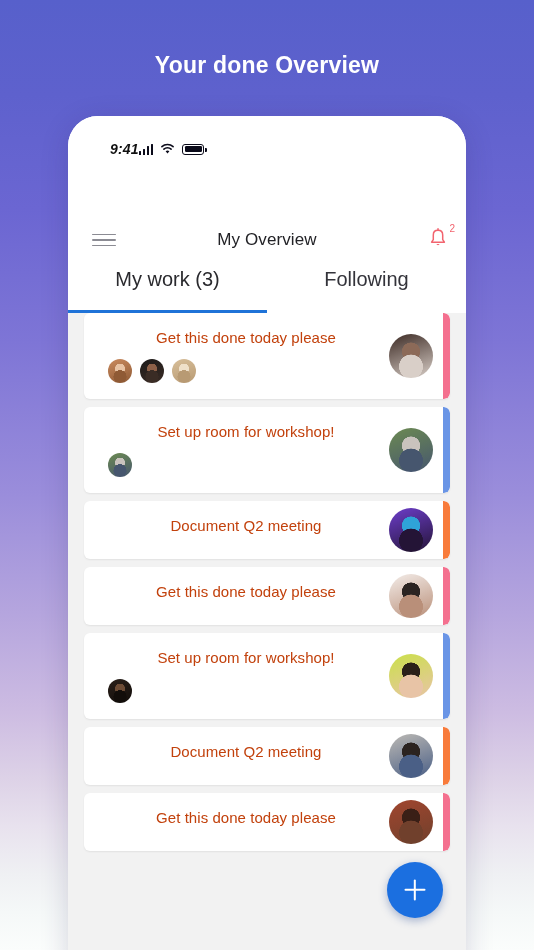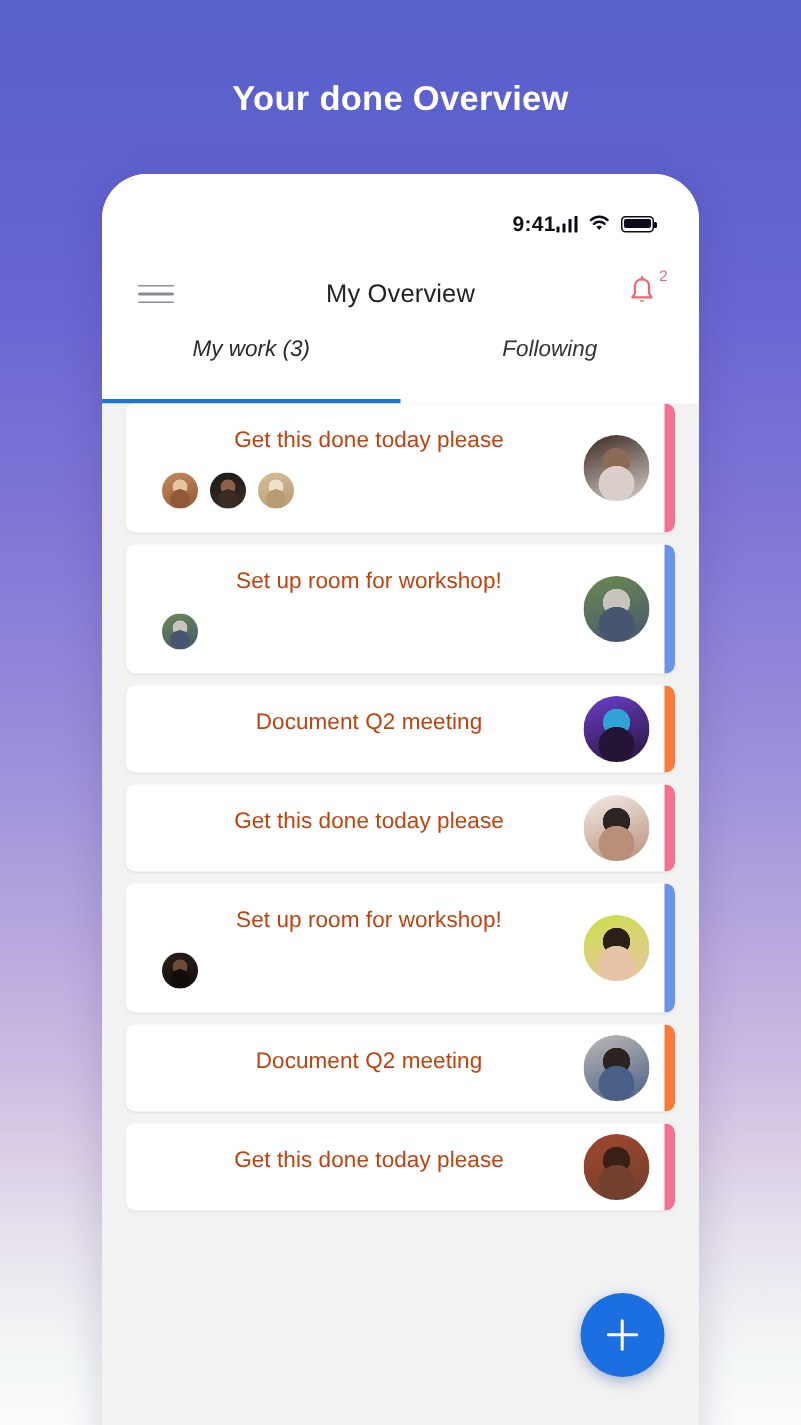--- a/index.html
+++ b/index.html
@@ -45,23 +45,24 @@
     border-radius:30px 30px 0 0;
     overflow:hidden;
     box-shadow:0 6px 28px rgba(40,30,90,0.18);
   }
 
   
   .statusbar {
     height:56px;
     display:flex;
     align-items:center;
-    justify-content:flex-end;
+    justify-content:flex-start;
     padding:10px 30px 0 42px;
     background:#ffffff;
+    font-style:italic;
   }
   .clock { font-size:14px; font-weight:600; color:#111; letter-spacing:0.2px; }
   .status-icons { display:flex; align-items:center; gap:7px; }
   .signal { display:flex; align-items:flex-end; gap:1.5px; height:11px; }
   .signal i { width:2.5px; background:#0b0b1a; border-radius:0.5px; display:block; }
   .signal i:nth-child(1){ height:4px; }
   .signal i:nth-child(2){ height:6px; }
   .signal i:nth-child(3){ height:8.5px; }
   .signal i:nth-child(4){ height:11px; }
   .battery {
@@ -77,23 +78,24 @@
     width:1.8px; height:4px;
     background:#0b0b1a; border-radius:0 1px 1px 0;
   }
   .battery b { display:block; height:100%; width:100%; background:#0b0b1a; border-radius:1.3px; }
 
   
   .navbar {
     height:48px;
     display:flex;
     align-items:center;
-    padding:0 22px 0 24px;
+    padding:0 12px 0 24px;
     position:relative;
     background:#ffffff;
+    margin-top:44px;
   }
   .hamburger { width:24px; cursor:pointer; }
   .hamburger span {
     display:block; height:1.6px; background:#8b8b93;
     border-radius:1px; margin-bottom:4px; width:24px;
   }
   .hamburger span:last-child{ margin-bottom:0; }
   .nav-title {
     position:absolute; left:0; right:0;
     text-align:center;
@@ -103,26 +105,25 @@
   .bell-wrap { margin-left:auto; position:relative; cursor:pointer; width:26px; height:26px; }
   .bell-badge{
     position:absolute; right:-1px; top:-4px;
     font-size:10px; color:#f2646f; font-weight:500;
   }
 
   
   .tabs { display:flex; background:#ffffff; height:46px; }
   .tab {
     flex:1; text-align:center;
-    font-size:15px; color:#2a2a2e;
+    font-size:20px; color:#2a2a2e;
     display:flex; align-items:flex-start; justify-content:center;
     padding-top:4px;
     cursor:pointer;
     position:relative;
-    font-style:italic;
   }
   .tab.inactive { color:#33333a; }
   .tab-underline {
     height:3px; background:#1f73d8;
     width:50%;
   }
   .tab-underline-row { display:flex; background:#fff; }
 
   
   .list {

